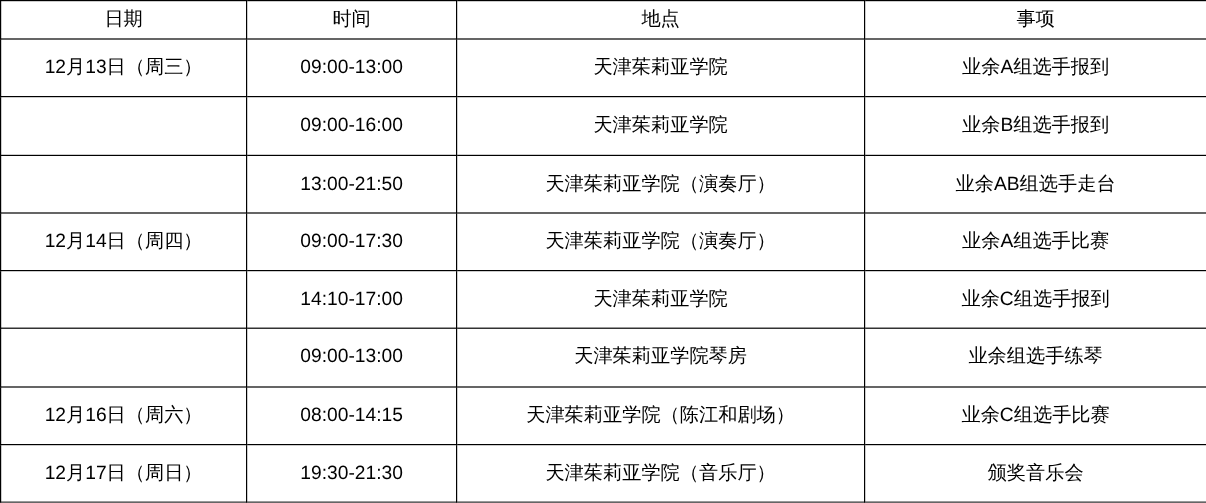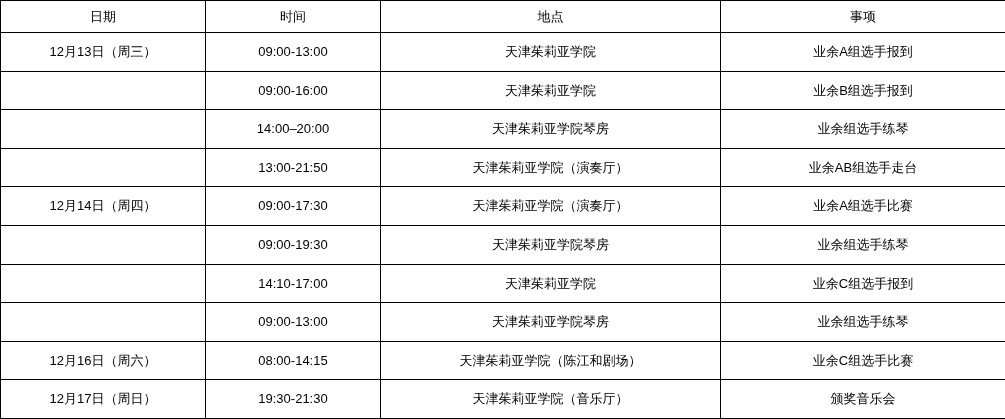--- a/index.html
+++ b/index.html
@@ -24,21 +24,21 @@
     width: 1005px;
     height: 419px;
     table-layout: fixed;
   }
   table.schedule th,
   table.schedule td {
     border: 1px solid #000000;
     text-align: center;
     vertical-align: middle;
     font-weight: normal;
-    font-size: 13px;
+    font-size: 16px;
     line-height: 1.2;
     padding: 0 2px;
     white-space: nowrap;
     overflow: hidden;
   }
   table.schedule thead th {
     height: 31px;
   }
   table.schedule tbody td {
     height: 29px;
@@ -75,41 +75,29 @@
         <td>业余A组选手报到</td>
       </tr>
       <tr>
         <td></td>
         <td>09:00-16:00</td>
         <td>天津茱莉亚学院</td>
         <td>业余B组选手报到</td>
       </tr>
       <tr>
         <td></td>
-        <td>14:00–20:00</td>
-        <td>天津茱莉亚学院琴房</td>
-        <td>业余组选手练琴</td>
-      </tr>
-      <tr>
-        <td></td>
         <td>13:00-21:50</td>
         <td>天津茱莉亚学院（演奏厅）</td>
         <td>业余AB组选手走台</td>
       </tr>
       <tr>
         <td>12月14日（周四）</td>
         <td>09:00-17:30</td>
         <td>天津茱莉亚学院（演奏厅）</td>
         <td>业余A组选手比赛</td>
-      </tr>
-      <tr>
-        <td></td>
-        <td>09:00-19:30</td>
-        <td>天津茱莉亚学院琴房</td>
-        <td>业余组选手练琴</td>
       </tr>
       <tr>
         <td></td>
         <td>14:10-17:00</td>
         <td>天津茱莉亚学院</td>
         <td>业余C组选手报到</td>
       </tr>
       <tr>
         <td></td>
         <td>09:00-13:00</td>

